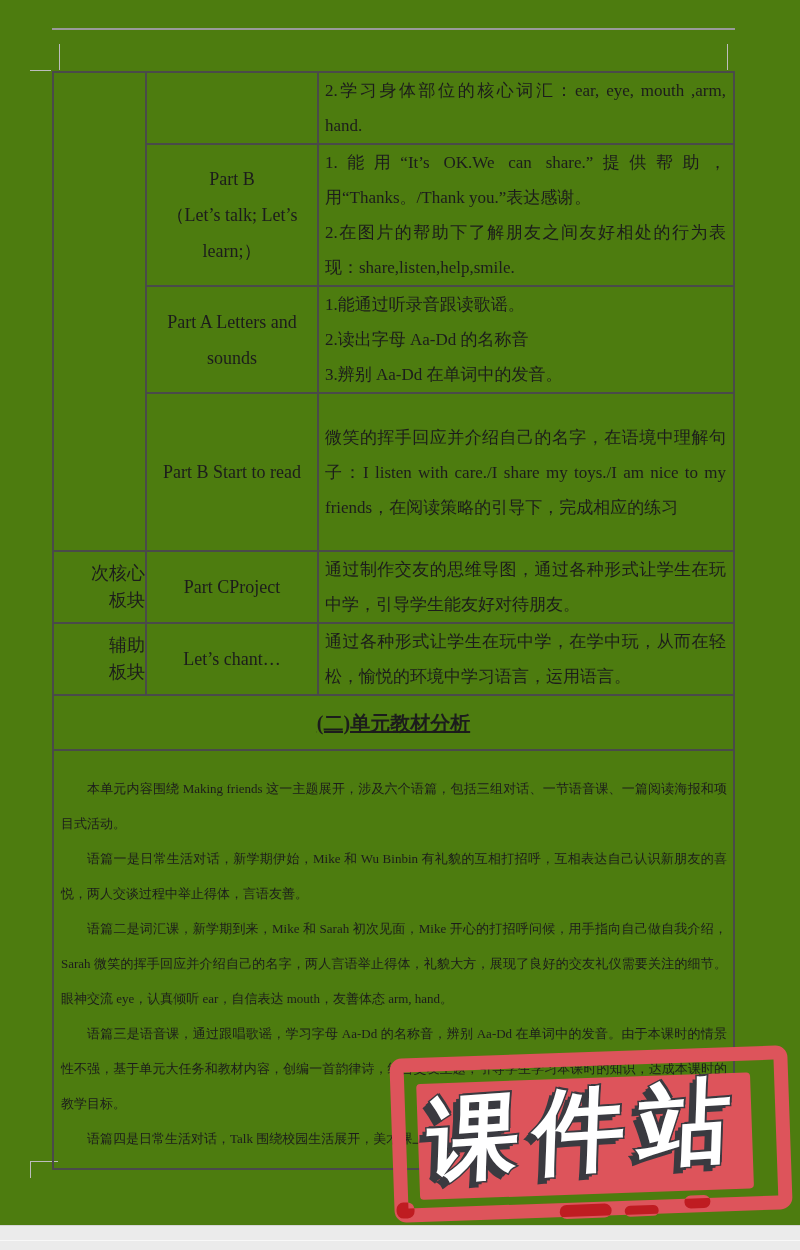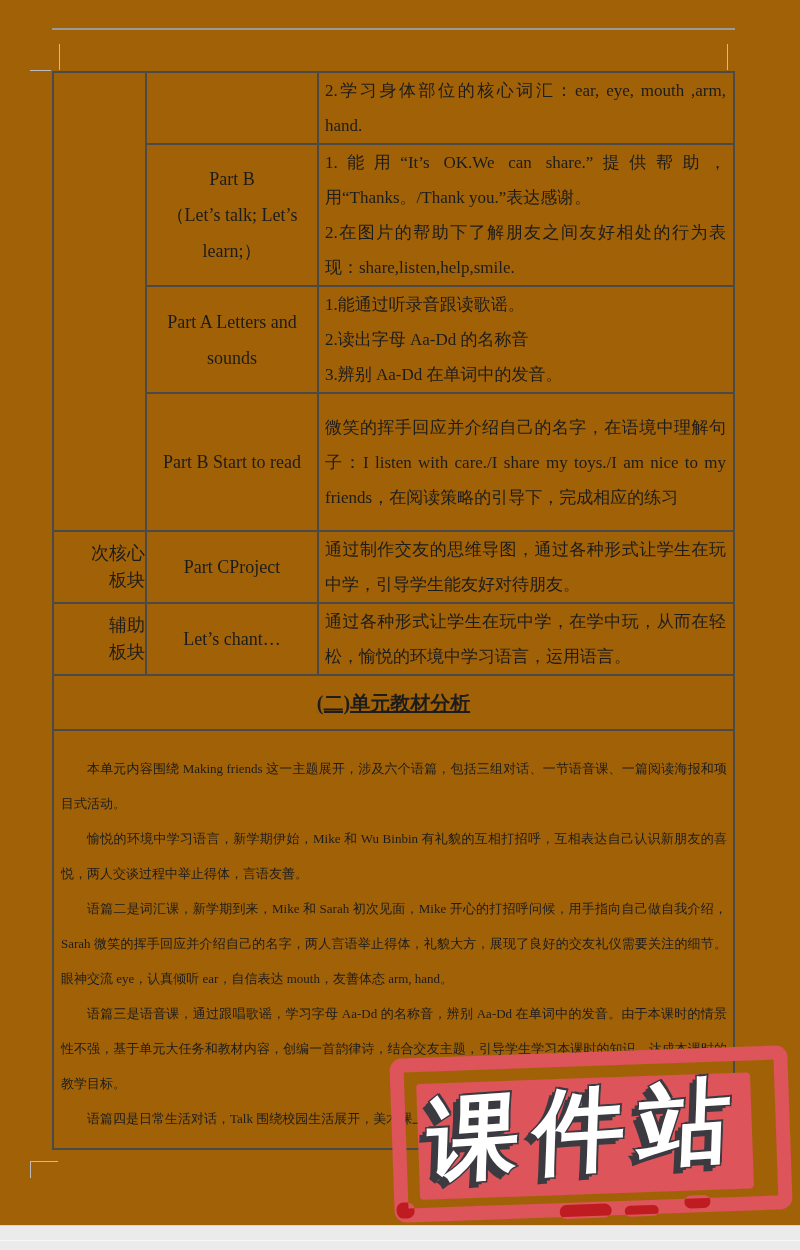--- a/index.html
+++ b/index.html
@@ -1,18 +1,18 @@
 <!DOCTYPE html>
 <html style="--stamp-red: #dd545b;"><head>
 <meta charset="utf-8">
 <style>
   * { margin:0; padding:0; box-sizing:border-box; }
   html,body { width:800px; height:1250px; overflow:hidden; background:#ffffff;
     font-family:"Liberation Serif","DejaVu Serif",serif; color:#1c1c1c; }
-  #page { position:relative; width:800px; height:1250px; background:#a16207; }
+  #page { position:relative; width:800px; height:1250px; background:#4d7c0f; }
 
   
   .page-sep { position:absolute; left:52px; top:28px; width:683px; height:2px; background:#9a9a9a; }
 
   
   .crop { position:absolute; background:#bdbdbd; }
   .crop.tl-v { left:59px;  top:44px;   width:1px;  height:26px; }
   .crop.tl-h { left:30px;  top:70px;   width:21px; height:1px;  }
   .crop.tr-v { left:727px; top:44px;   width:1px;  height:26px; }
   .crop.bl-h { left:30px;  top:1161px; width:28px; height:1px;  }
@@ -86,42 +86,42 @@
       <td class="content">1.能用“It’s OK.We can share.”提供帮助，用“Thanks。/Thank you.”表达感谢。
 2.在图片的帮助下了解朋友之间友好相处的行为表现：share,listen,help,smile.</td>
     </tr>
     <tr>
       <td class="part" style="height:103px">Part A Letters and sounds</td>
       <td class="content">1.能通过听录音跟读歌谣。
 2.读出字母 Aa-Dd 的名称音
 3.辨别 Aa-Dd 在单词中的发音。</td>
     </tr>
     <tr>
-      <td class="part" style="height:138px">Part B Start to read</td>
+      <td class="part" style="height:158px">Part B Start to read</td>
       <td class="content">微笑的挥手回应并介绍自己的名字，在语境中理解句子：I listen with care./I share my toys./I am nice to my friends，在阅读策略的引导下，完成相应的练习</td>
     </tr>
     <tr>
       <td class="module" style="height:67px">次核心
 板块</td>
       <td class="part">Part CProject</td>
       <td class="content">通过制作交友的思维导图，通过各种形式让学生在玩中学，引导学生能友好对待朋友。</td>
     </tr>
     <tr>
       <td class="module" style="height:67px">辅助
 板块</td>
       <td class="part">Let’s chant…</td>
       <td class="content">通过各种形式让学生在玩中学，在学中玩，从而在轻松，愉悦的环境中学习语言，运用语言。</td>
     </tr>
     <tr>
       <td class="heading-cell" colspan="3" style="height:55px">(二)单元教材分析</td>
     </tr>
     <tr>
       <td class="paragraphs-cell" colspan="3" style="height:419px">
         <p>本单元内容围绕 Making friends 这一主题展开，涉及六个语篇，包括三组对话、一节语音课、一篇阅读海报和项目式活动。</p>
-        <p>愉悦的环境中学习语言，新学期伊始，Mike 和 Wu Binbin 有礼貌的互相打招呼，互相表达自己认识新朋友的喜悦，两人交谈过程中举止得体，言语友善。</p>
+        <p>语篇一是日常生活对话，新学期伊始，Mike 和 Wu Binbin 有礼貌的互相打招呼，互相表达自己认识新朋友的喜悦，两人交谈过程中举止得体，言语友善。</p>
         <p>语篇二是词汇课，新学期到来，Mike 和 Sarah 初次见面，Mike 开心的打招呼问候，用手指向自己做自我介绍，Sarah 微笑的挥手回应并介绍自己的名字，两人言语举止得体，礼貌大方，展现了良好的交友礼仪需要关注的细节。眼神交流 eye，认真倾听 ear，自信表达 mouth，友善体态 arm, hand。</p>
         <p>语篇三是语音课，通过跟唱歌谣，学习字母 Aa-Dd 的名称音，辨别 Aa-Dd 在单词中的发音。由于本课时的情景性不强，基于单元大任务和教材内容，创编一首韵律诗，结合交友主题，引导学生学习本课时的知识，达成本课时的教学目标。</p>
         <p>语篇四是日常生活对话，Talk 围绕校园生活展开，美术课上，Chen Jie 的颜料用完</p>
       </td>
     </tr>
   </tbody>
     </table>
 
   <div id="stamp">
     <div class="frame"></div>

